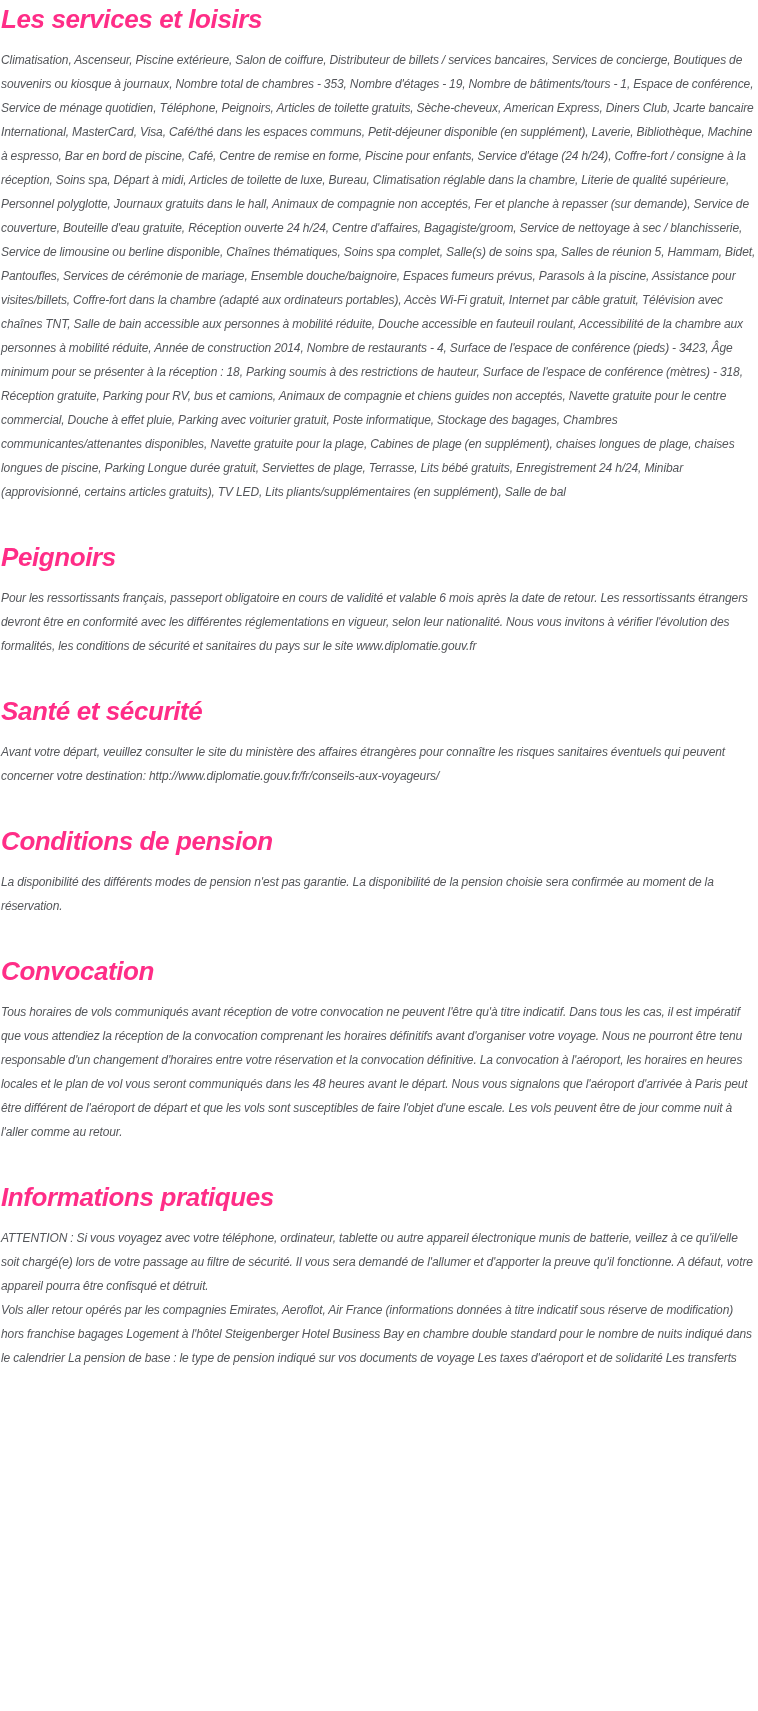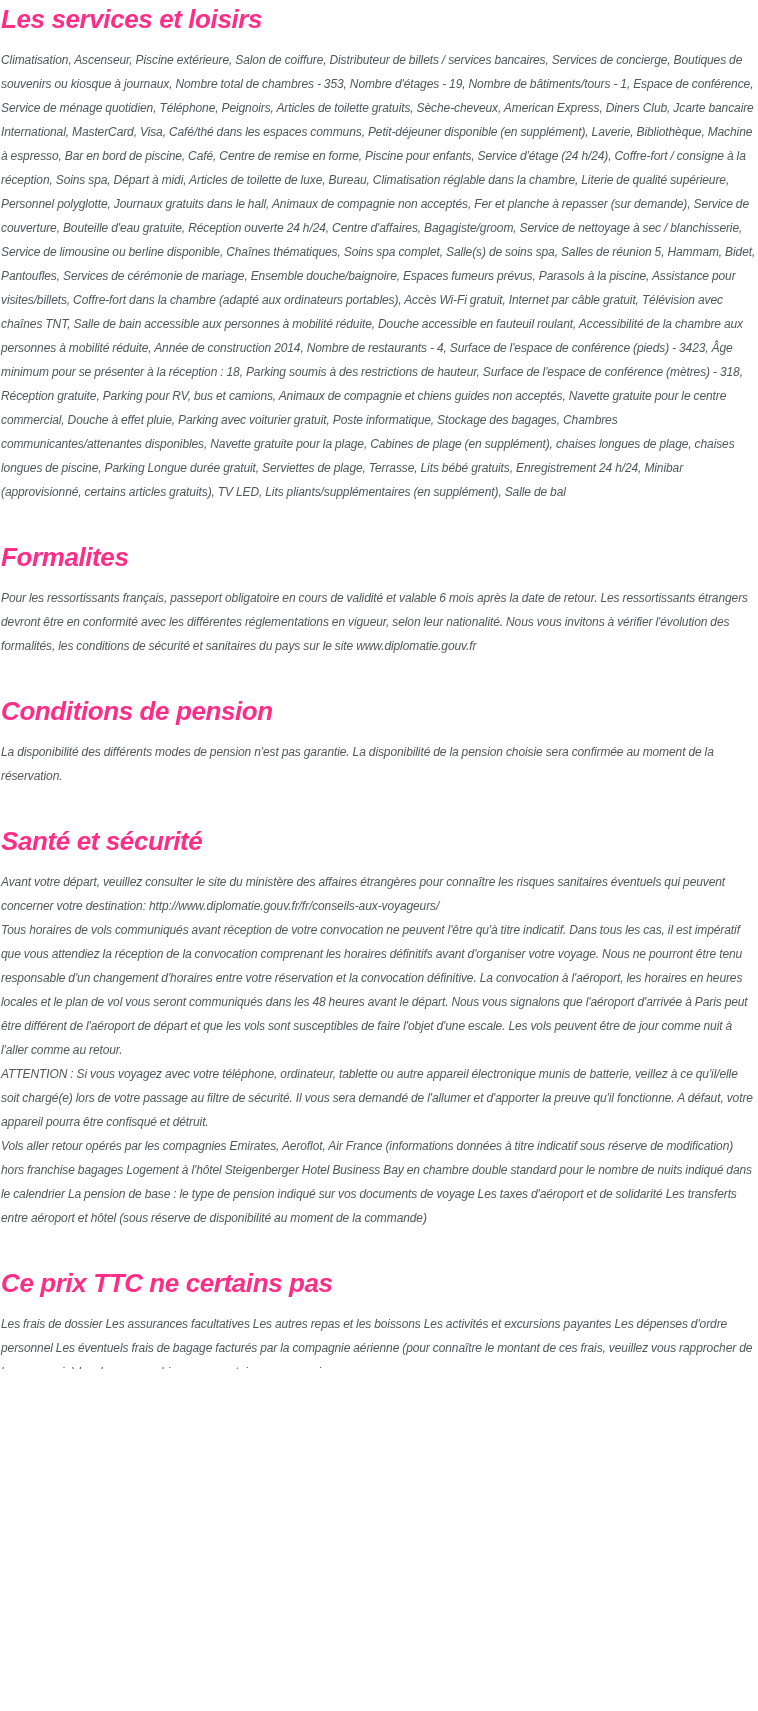--- a/index.html
+++ b/index.html
@@ -43,39 +43,41 @@
 <body>
 
 <main class="page">
 
   <section class="section">
     <h2 class="section-title">Les services et loisirs</h2>
     <p class="section-body">Climatisation, Ascenseur, Piscine extérieure, Salon de coiffure, Distributeur de billets / services bancaires, Services de concierge, Boutiques de souvenirs ou kiosque à journaux, Nombre total de chambres - 353, Nombre d'étages - 19, Nombre de bâtiments/tours - 1, Espace de conférence, Service de ménage quotidien, Téléphone, Peignoirs, Articles de toilette gratuits, Sèche-cheveux, American Express, Diners Club, Jcarte bancaire International, MasterCard, Visa, Café/thé dans les espaces communs, Petit-déjeuner disponible (en supplément), Laverie, Bibliothèque, Machine à espresso, Bar en bord de piscine, Café, Centre de remise en forme, Piscine pour enfants, Service d'étage (24 h/24), Coffre-fort / consigne à la réception, Soins spa, Départ à midi, Articles de toilette de luxe, Bureau, Climatisation réglable dans la chambre, Literie de qualité supérieure, Personnel polyglotte, Journaux gratuits dans le hall, Animaux de compagnie non acceptés, Fer et planche à repasser (sur demande), Service de couverture, Bouteille d'eau gratuite, Réception ouverte 24 h/24, Centre d'affaires, Bagagiste/groom, Service de nettoyage à sec / blanchisserie, Service de limousine ou berline disponible, Chaînes thématiques, Soins spa complet, Salle(s) de soins spa, Salles de réunion 5, Hammam, Bidet, Pantoufles, Services de cérémonie de mariage, Ensemble douche/baignoire, Espaces fumeurs prévus, Parasols à la piscine, Assistance pour visites/billets, Coffre-fort dans la chambre (adapté aux ordinateurs portables), Accès Wi-Fi gratuit, Internet par câble gratuit, Télévision avec chaînes TNT, Salle de bain accessible aux personnes à mobilité réduite, Douche accessible en fauteuil roulant, Accessibilité de la chambre aux personnes à mobilité réduite, Année de construction 2014, Nombre de restaurants - 4, Surface de l'espace de conférence (pieds) - 3423, Âge minimum pour se présenter à la réception : 18, Parking soumis à des restrictions de hauteur, Surface de l'espace de conférence (mètres) - 318, Réception gratuite, Parking pour RV, bus et camions, Animaux de compagnie et chiens guides non acceptés, Navette gratuite pour le centre commercial, Douche à effet pluie, Parking avec voiturier gratuit, Poste informatique, Stockage des bagages, Chambres communicantes/attenantes disponibles, Navette gratuite pour la plage, Cabines de plage (en supplément), chaises longues de plage, chaises longues de piscine, Parking Longue durée gratuit, Serviettes de plage, Terrasse, Lits bébé gratuits, Enregistrement 24 h/24, Minibar (approvisionné, certains articles gratuits), TV LED, Lits pliants/supplémentaires (en supplément), Salle de bal</p>
   </section>
 
   <section class="section">
-    <h2 class="section-title">Formalites</h2>
+    <h2 class="section-title">Peignoirs</h2>
     <p class="section-body">Pour les ressortissants français, passeport obligatoire en cours de validité et valable 6 mois après la date de retour. Les ressortissants étrangers devront être en conformité avec les différentes réglementations en vigueur, selon leur nationalité. Nous vous invitons à vérifier l'évolution des formalités, les conditions de sécurité et sanitaires du pays sur le site www.diplomatie.gouv.fr</p>
+  </section>
+
+  <section class="section">
+    <h2 class="section-title">Santé et sécurité</h2>
+    <p class="section-body">Avant votre départ, veuillez consulter le site du ministère des affaires étrangères pour connaître les risques sanitaires éventuels qui peuvent concerner votre destination: http://www.diplomatie.gouv.fr/fr/conseils-aux-voyageurs/</p>
   </section>
 
   <section class="section">
     <h2 class="section-title">Conditions de pension</h2>
     <p class="section-body">La disponibilité des différents modes de pension n'est pas garantie. La disponibilité de la pension choisie sera confirmée au moment de la réservation.</p>
   </section>
 
   <section class="section">
-    <h2 class="section-title">Santé et sécurité</h2>
-    <p class="section-body">Avant votre départ, veuillez consulter le site du ministère des affaires étrangères pour connaître les risques sanitaires éventuels qui peuvent concerner votre destination: http://www.diplomatie.gouv.fr/fr/conseils-aux-voyageurs/</p>
-  </section>
-
-  <section class="section">
+    <h2 class="section-title">Convocation</h2>
     <p class="section-body">Tous horaires de vols communiqués avant réception de votre convocation ne peuvent l'être qu'à titre indicatif. Dans tous les cas, il est impératif que vous attendiez la réception de la convocation comprenant les horaires définitifs avant d'organiser votre voyage. Nous ne pourront être tenu responsable d'un changement d'horaires entre votre réservation et la convocation définitive. La convocation à l'aéroport, les horaires en heures locales et le plan de vol vous seront communiqués dans les 48 heures avant le départ. Nous vous signalons que l'aéroport d'arrivée à Paris peut être différent de l'aéroport de départ et que les vols sont susceptibles de faire l'objet d'une escale. Les vols peuvent être de jour comme nuit à l'aller comme au retour.</p>
   </section>
 
   <section class="section">
+    <h2 class="section-title">Informations pratiques</h2>
     <p class="section-body">ATTENTION : Si vous voyagez avec votre téléphone, ordinateur, tablette ou autre appareil électronique munis de batterie, veillez à ce qu'il/elle soit chargé(e) lors de votre passage au filtre de sécurité. Il vous sera demandé de l'allumer et d'apporter la preuve qu'il fonctionne. A défaut, votre appareil pourra être confisqué et détruit.</p>
   </section>
 
   <section class="section">
     <p class="section-body">Vols aller retour opérés par les compagnies Emirates, Aeroflot, Air France (informations données à titre indicatif sous réserve de modification) hors franchise bagages Logement à l'hôtel Steigenberger Hotel Business Bay en chambre double standard pour le nombre de nuits indiqué dans le calendrier La pension de base : le type de pension indiqué sur vos documents de voyage Les taxes d'aéroport et de solidarité Les transferts entre aéroport et hôtel (sous réserve de disponibilité au moment de la commande)</p>
   </section>
 
   <section class="section">
     <h2 class="section-title">Ce prix TTC ne certains pas</h2>
     <p class="section-body">Les frais de dossier Les assurances facultatives Les autres repas et les boissons Les activités et excursions payantes Les dépenses d'ordre personnel Les éventuels frais de bagage facturés par la compagnie aérienne (pour connaître le montant de ces frais, veuillez vous rapprocher de la compagnie) Les bagages cabines pour certaines compagnies</p>

